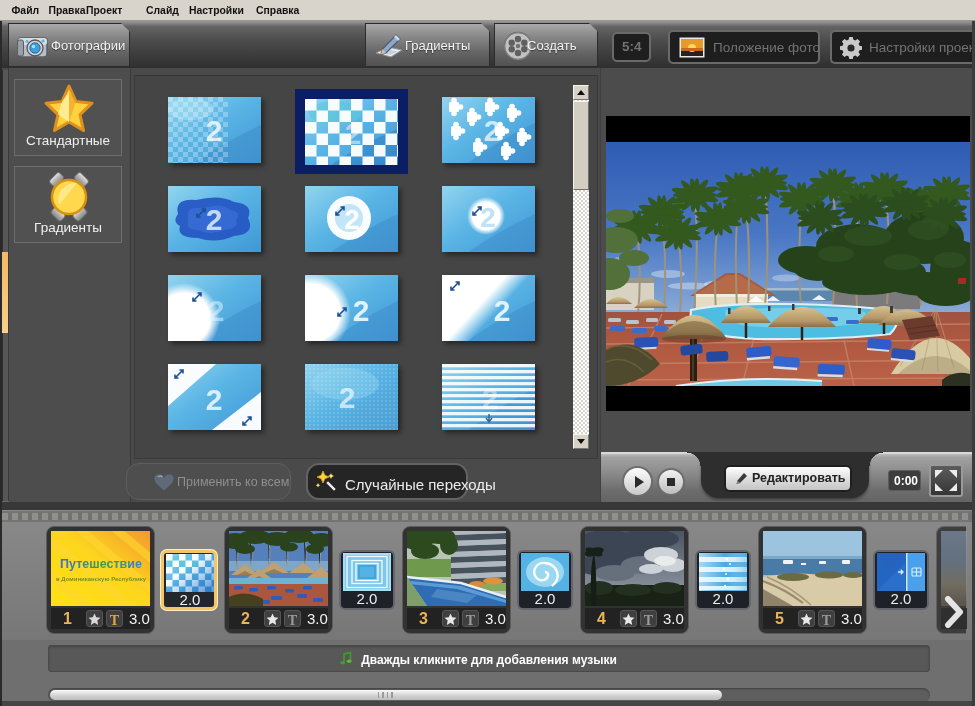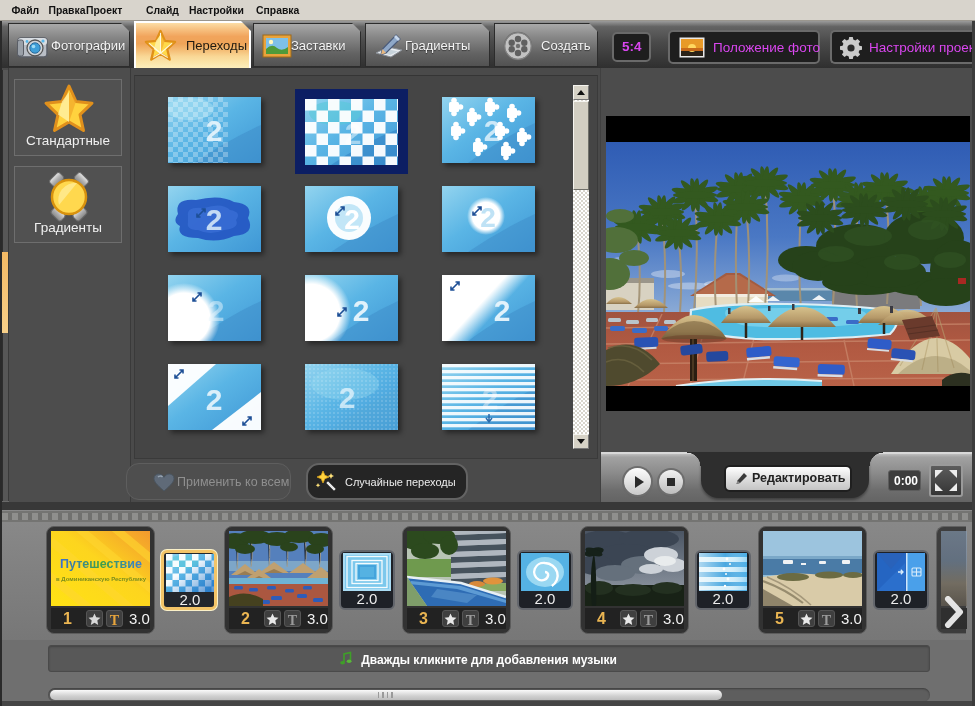--- a/index.html
+++ b/index.html
@@ -13,21 +13,21 @@
 
 #tabbar{position:absolute;left:0;top:21px;width:975px;height:47px;background:linear-gradient(180deg,#9b9b9b 0%,#636363 12%,#4a4a4a 45%,#2f2f2f 100%);}
 .tab{position:absolute;top:2px;height:44px;background:linear-gradient(180deg,#a9a9a9 0%,#8a8a8a 28%,#636363 70%,#525252 100%);border:1px solid #2c2c2c;clip-path:polygon(0 0,calc(100% - 9px) 0,100% 9px,100% 100%,0 100%);}
 .tab .lbl{position:absolute;left:44px;top:14px;font-size:13px;color:#f4f4f4;text-shadow:0 1px 1px rgba(0,0,0,.5);white-space:nowrap;}
 .tab svg,.tab .ic{position:absolute;left:8px;top:7px;}
 #tabActive{position:absolute;left:134px;top:0px;width:117px;height:47px;background:linear-gradient(180deg,#fcdda6 0%,#f7c181 14%,#f1a45c 30%,#efa458 46%,#f4bc74 60%,#f9d795 74%,#fbe3a6 86%,#fceebc 100%);border:2px solid #fff;border-bottom:none;clip-path:polygon(0 0,calc(100% - 10px) 0,100% 10px,100% 100%,0 100%);z-index:5;}
 #tabActive .lbl{position:absolute;left:50px;top:15px;font-size:13px;color:#201a10;white-space:nowrap;}
 
 
 .dbtn{position:absolute;background:#1e1e1e;border:2px solid #6a6a6a;border-radius:5px;color:#fff;}
-.dbtn .t{position:absolute;font-size:13.5px;color:#d946ef;white-space:nowrap;}
+.dbtn .t{position:absolute;font-size:13.5px;color:#737373;white-space:nowrap;}
 
 
 #main{position:absolute;left:0;top:68px;width:975px;height:442px;background:#4c4c4c;}
 #leftstrip{position:absolute;left:0;top:0;width:9px;height:442px;background:#4a4a4a;border-right:1px solid #3a3a3a;}
 #sidebar{position:absolute;left:9px;top:0;width:121px;height:442px;background:#4d4d4d;}
 .sbtn{position:absolute;left:5px;width:108px;height:77px;background:#515151;border:1px solid #6e6e6e;}
 .sbtn .cap{position:absolute;left:0;bottom:7px;width:100%;text-align:center;font-size:13.5px;color:#f0f0f0;}
 #sbtn3{background:repeating-linear-gradient(180deg,#f8cf8a 0 7px,#f2b968 7px 14px,#f6c77c 14px 20px,#fbdda2 20px 26px);border:1px solid #ece8d4;}
 #sbtn3 .cap{color:#1c1c1c;}
 
@@ -97,29 +97,20 @@
         <rect x="1" y="5" width="29" height="7" rx="3" fill="#d8dde2"></rect>
         <rect x="0.5" y="7" width="6" height="16" rx="2" fill="#9aa0a8" stroke="#5a5e66"></rect>
         <circle cx="18" cy="15" r="8" fill="#d0d4d8" stroke="#555" stroke-width="1.3"></circle>
         <circle cx="18" cy="15" r="5.2" fill="#3f9fd8" stroke="#2a6a9a"></circle>
         <circle cx="16.5" cy="13.5" r="1.8" fill="#9fdcf5"></circle>
         <circle cx="26" cy="8" r="1.6" fill="#58b6e8"></circle>
         <circle cx="10" cy="8.5" r="1.4" fill="#58b6e8"></circle>
       </svg>
       <span class="lbl" style="left:42px;">Фотографии</span>
     </div>
-    <div class="tab" style="left:253px;width:108px;">
-      <svg width="30" height="26" viewBox="0 0 30 26" style="top:9px;">
-        <rect x="1" y="2" width="28" height="22" fill="#e8a33c" stroke="#a06a18"></rect>
-        <rect x="4" y="5" width="22" height="16" fill="#7ec0e8"></rect>
-        <path d="M4 21 L4 16 Q10 10 15 15 Q20 19 26 14 L26 21 Z" fill="#4e9a3a"></path>
-        <circle cx="9" cy="9" r="2.2" fill="#fff8c0"></circle>
-      </svg>
-      <span class="lbl" style="left:37px;">Заставки</span>
-    </div>
     <div class="tab" style="left:365px;width:125px;">
       <svg width="32" height="26" viewBox="0 0 32 26" style="top:9px;">
         <path d="M2 20 L14 14 L28 17 L17 24 Z" fill="#e8ecf0" stroke="#8a9098"></path>
         <path d="M6 19.5 L13 16 L24 18.5 L16 22 Z" fill="#c8d4dc"></path>
         <path d="M22 2 L26 6 L12 20 L7 21.5 L8.5 16 Z" fill="#8fa8c8" stroke="#4a5a78" stroke-width="1.2"></path>
         <path d="M8.5 16 L12 20 L7 21.5 Z" fill="#e8b880"></path>
         <path d="M22 2 L26 6 L24 8 L20 4 Z" fill="#c8d8ec"></path>
       </svg>
       <span class="lbl" style="left:39px;">Градиенты</span>
     </div>
@@ -128,36 +119,21 @@
         <circle cx="15" cy="15" r="13.5" fill="#c2c2c2" stroke="#6a6a6a" stroke-width="1.5"></circle>
         <circle cx="15" cy="15" r="13.5" fill="none" stroke="#8a8a8a" stroke-width="0.8"></circle>
         <circle cx="15" cy="8" r="3.2" fill="#606060"></circle>
         <circle cx="21.3" cy="11.7" r="3.2" fill="#606060"></circle>
         <circle cx="21.3" cy="18.3" r="3.2" fill="#606060"></circle>
         <circle cx="15" cy="22" r="3.2" fill="#606060"></circle>
         <circle cx="8.7" cy="18.3" r="3.2" fill="#606060"></circle>
         <circle cx="8.7" cy="11.7" r="3.2" fill="#606060"></circle>
         <circle cx="15" cy="15" r="2.2" fill="#707070"></circle>
       </svg>
-      <span class="lbl" style="left:46px;">Создать</span>
-    </div>
-    <div id="tabActive">
-      <svg width="33" height="33" viewBox="0 0 34 34" style="position:absolute;left:8px;top:6px;">
-        <path d="M17 2 L21.5 12.2 L32 13.3 L24 20.8 L26.5 31.5 L17 25.6 L7.5 31.5 L10 20.8 L2 13.3 L12.5 12.2 Z" fill="#ffd94a" stroke="#e09018" stroke-width="2.4" stroke-linejoin="round"></path>
-        <path d="M17 6 L17 25.6 L10 20.8 L12.5 12.2 Z" fill="#fff4ac" opacity=".8"></path>
-        <path d="M17 6 L21.5 12.2 L17 25.6 Z" fill="#f2a92e" opacity=".6"></path>
-        <g stroke="#fffef0" stroke-width="1.1" opacity=".9">
-            <path d="M17 4 L17 25"></path>
-            <path d="M17 25 L5 14.5"></path>
-            <path d="M17 25 L29 14.5"></path>
-            <path d="M17 25 L9.5 29.5"></path>
-            <path d="M17 25 L24.5 29.5"></path>
-          </g>
-      </svg>
-      <span class="lbl">Переходы</span>
+      <span class="lbl" style="left:32px;">Создать</span>
     </div>
     <div class="dbtn" style="left:612px;top:11px;width:39px;height:30px;">
         <span class="t" style="left:8px;top:5px;font-weight:bold;">5:4</span>
       </div>
     <div class="dbtn" style="left:668px;top:9px;width:152px;height:34px;">
       <svg width="26" height="21" viewBox="0 0 26 21" style="position:absolute;left:9px;top:5px;">
         <rect x="0.5" y="0.5" width="25" height="20" fill="#e8e8e8"></rect>
         <rect x="2" y="2" width="22" height="17" fill="#2a2218"></rect>
         <rect x="2" y="2" width="22" height="9" fill="#e89a28"></rect>
         <circle cx="13" cy="11" r="4" fill="#ffd860"></circle>
@@ -399,21 +375,21 @@
           </svg>
         <span style="position:absolute;left:50px;top:11px;">Применить ко всем</span>
       </div>
       <div class="gbtn" style="left:175px;width:162px;background:#252525;border:2px solid #636363;color:#ececec;">
         <svg width="26" height="26" viewBox="0 0 26 26" style="position:absolute;left:6px;top:4px;">
           <path d="M14 12 L22 20 L20 22 L12 14 Z" fill="#e8e8e8" stroke="#555"></path>
           <path d="M9 2 L10.8 6.2 L15 8 L10.8 9.8 L9 14 L7.2 9.8 L3 8 L7.2 6.2 Z" fill="#ffd23e" stroke="#daa31a" stroke-width=".8"></path>
           <path d="M17 4 L17.9 6.1 L20 7 L17.9 7.9 L17 10 L16.1 7.9 L14 7 L16.1 6.1 Z" fill="#ffe27a"></path>
           <path d="M4 14 L4.7 15.6 L6.3 16.3 L4.7 17 L4 18.6 L3.3 17 L1.7 16.3 L3.3 15.6 Z" fill="#ffe27a"></path>
         </svg>
-        <span style="position:absolute;left:37px;top:11px;font-size:11px;">Случайные переходы</span>
+        <span style="position:absolute;left:37px;top:11px;font-size:15px;">Случайные переходы</span>
       </div>
     </div>
     <div id="preview">
       <div id="video">
         <div id="photo">
         <svg width="364" height="244" viewBox="0 0 364 244">
           <defs>
             <linearGradient id="sky" x1="0" y1="0" x2="0" y2="1">
                   <stop offset="0" stop-color="#2f5cb4"></stop>
                   <stop offset=".5" stop-color="#4a78c4"></stop>

